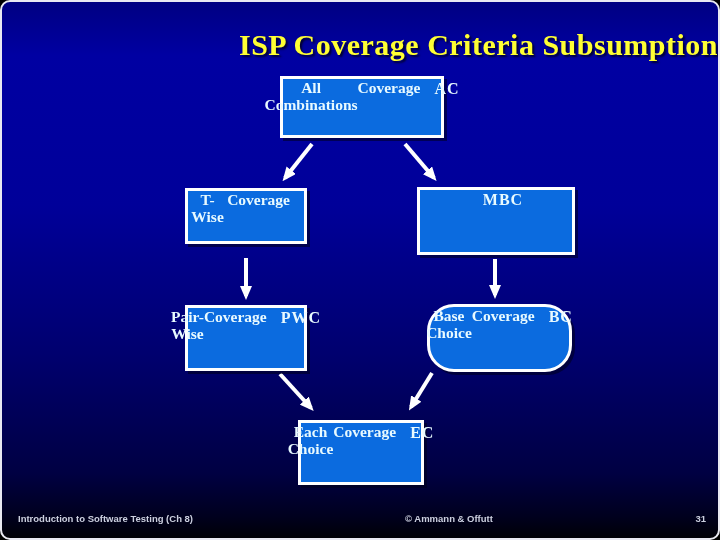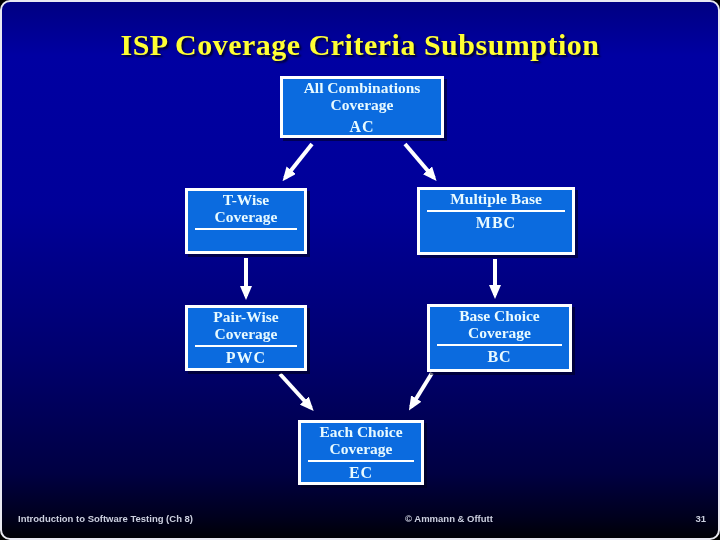--- a/index.html
+++ b/index.html
@@ -3,40 +3,40 @@
 <meta charset="utf-8">
 <style>
   html,body{margin:0;padding:0;background:#000;}
   .slide{
     position:relative;width:720px;height:540px;box-sizing:border-box;
     border:2px solid #e9e9f2;border-radius:10px;overflow:hidden;
     background:linear-gradient(180deg,#000082 0%,#0000a2 10%,#000099 38%,#00006e 66%,#000042 88%,#00001e 96%,#000006 100%);
     font-family:"Liberation Serif","DejaVu Serif",serif;
   }
   .title{
-    position:absolute;top:26px;left:0;width:100%;text-align:center;
+    position:absolute;top:26px;left:0;width:100%;text-align:right;
     font-size:30px;font-weight:700;color:#ffff33;letter-spacing:.5px;
     text-shadow:2px 2px 2px rgba(0,0,40,.9);
   }
   .node{
     position:absolute;box-sizing:border-box;
     background:#0b6bdf;border:3px solid #fff;
     box-shadow:3px 3px 0 rgba(0,0,25,.55);
-    display:flex;flex-direction:column;justify-content:flex-start;
+    display:flex;flex-direction:row;justify-content:center;
     color:#e8faff;text-align:center;font-weight:700;
   }
   .node-line{font-size:15.5px;line-height:17px;}
   .node-divider{height:2px;background:#fff;margin:3px 7px 1px 7px;}
   .node-abbr{font-size:16px;line-height:19px;letter-spacing:1px;}
   
   .n-ac {left:278px;top:74px; width:164px;height:62px;}
-  .n-twc{left:183px;top:186px;width:122px;height:66px;}
+  .n-twc{left:183px;top:186px;width:122px;height:56px;}
   .n-mbc{left:415px;top:185px;width:158px;height:68px;}
   .n-pwc{left:183px;top:303px;width:122px;height:66px;}
-  .n-bc {left:425px;top:302px;width:145px;height:68px;}
+  .n-bc {left:425px;top:302px;width:145px;height:68px;border-radius:27px;}
   .n-ec {left:296px;top:418px;width:126px;height:65px;}
   .arrows{position:absolute;left:0;top:0;width:720px;height:540px;pointer-events:none;}
   .footer{
     position:absolute;left:0;top:511px;width:100%;height:16px;
     font-family:"Liberation Sans","DejaVu Sans",sans-serif;
     font-size:9.5px;font-weight:700;color:#ccd0e0;
   }
   .footer-left{position:absolute;left:16px;top:0;}
   .footer-center{position:absolute;left:403px;top:0;}
   .footer-page{position:absolute;right:12px;top:0;margin-left:22px;}
@@ -71,21 +71,20 @@
     <div class="node-abbr">AC</div>
   </div>
 
   <div class="node n-twc">
     <div class="node-line">T-Wise</div>
     <div class="node-line">Coverage</div>
     <div class="node-divider"></div>
   </div>
 
   <div class="node n-mbc">
-    <div class="node-line">Multiple Base</div>
     <div class="node-divider"></div>
     <div class="node-abbr">MBC</div>
   </div>
 
   <div class="node n-pwc">
     <div class="node-line">Pair-Wise</div>
     <div class="node-line">Coverage</div>
     <div class="node-divider"></div>
     <div class="node-abbr">PWC</div>
   </div>

